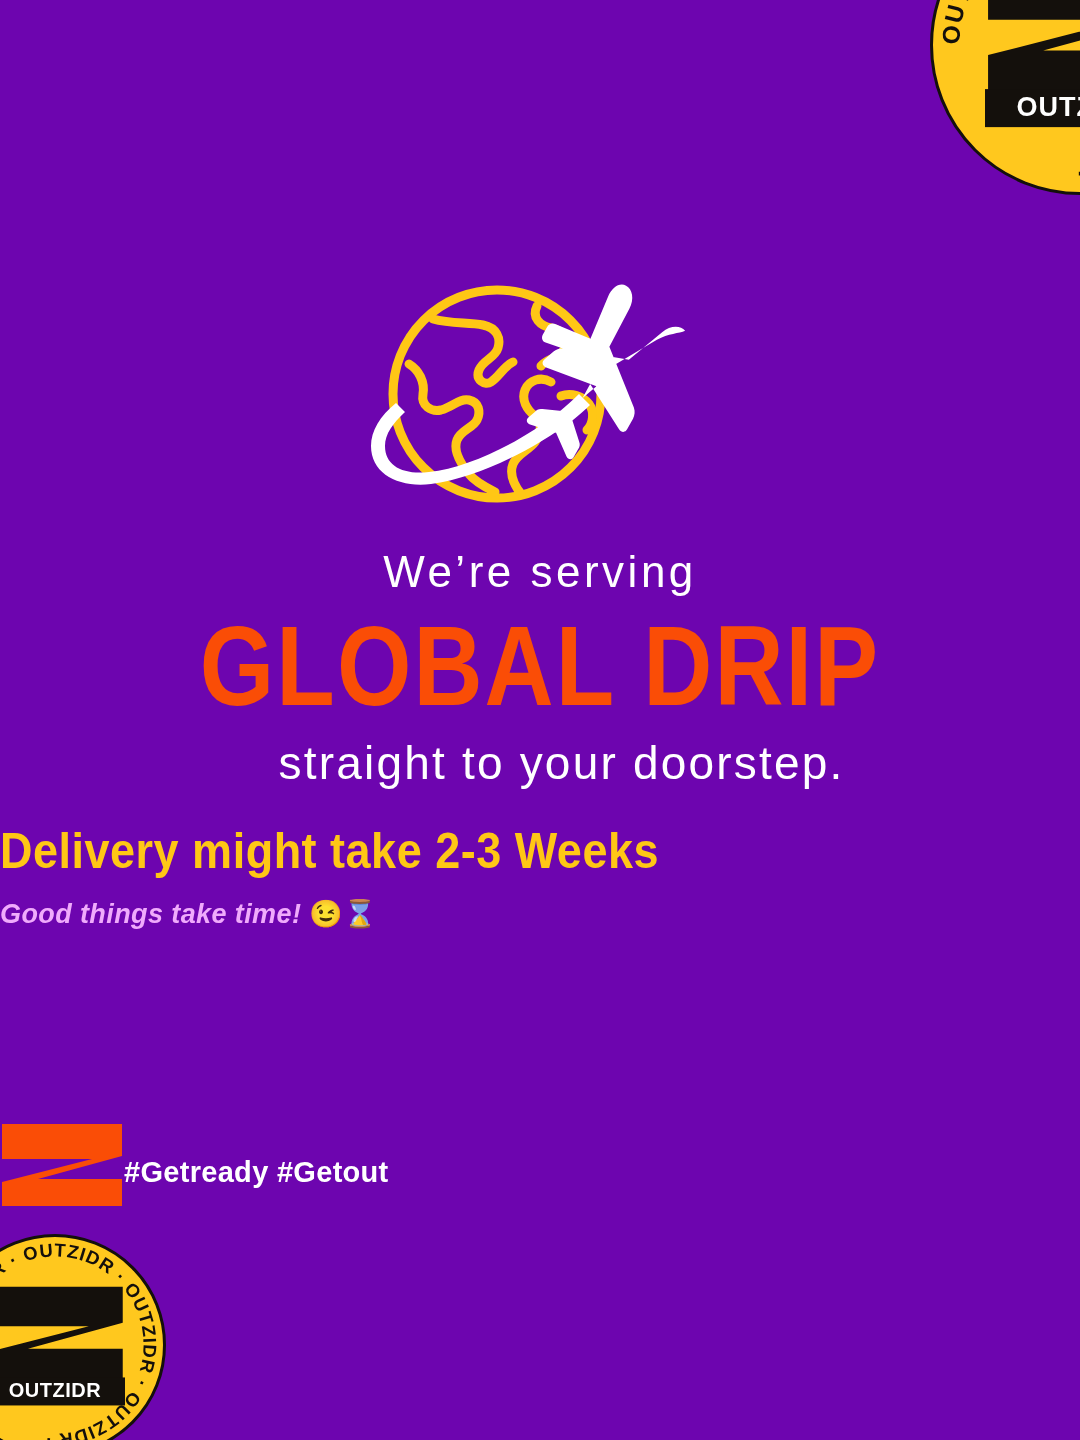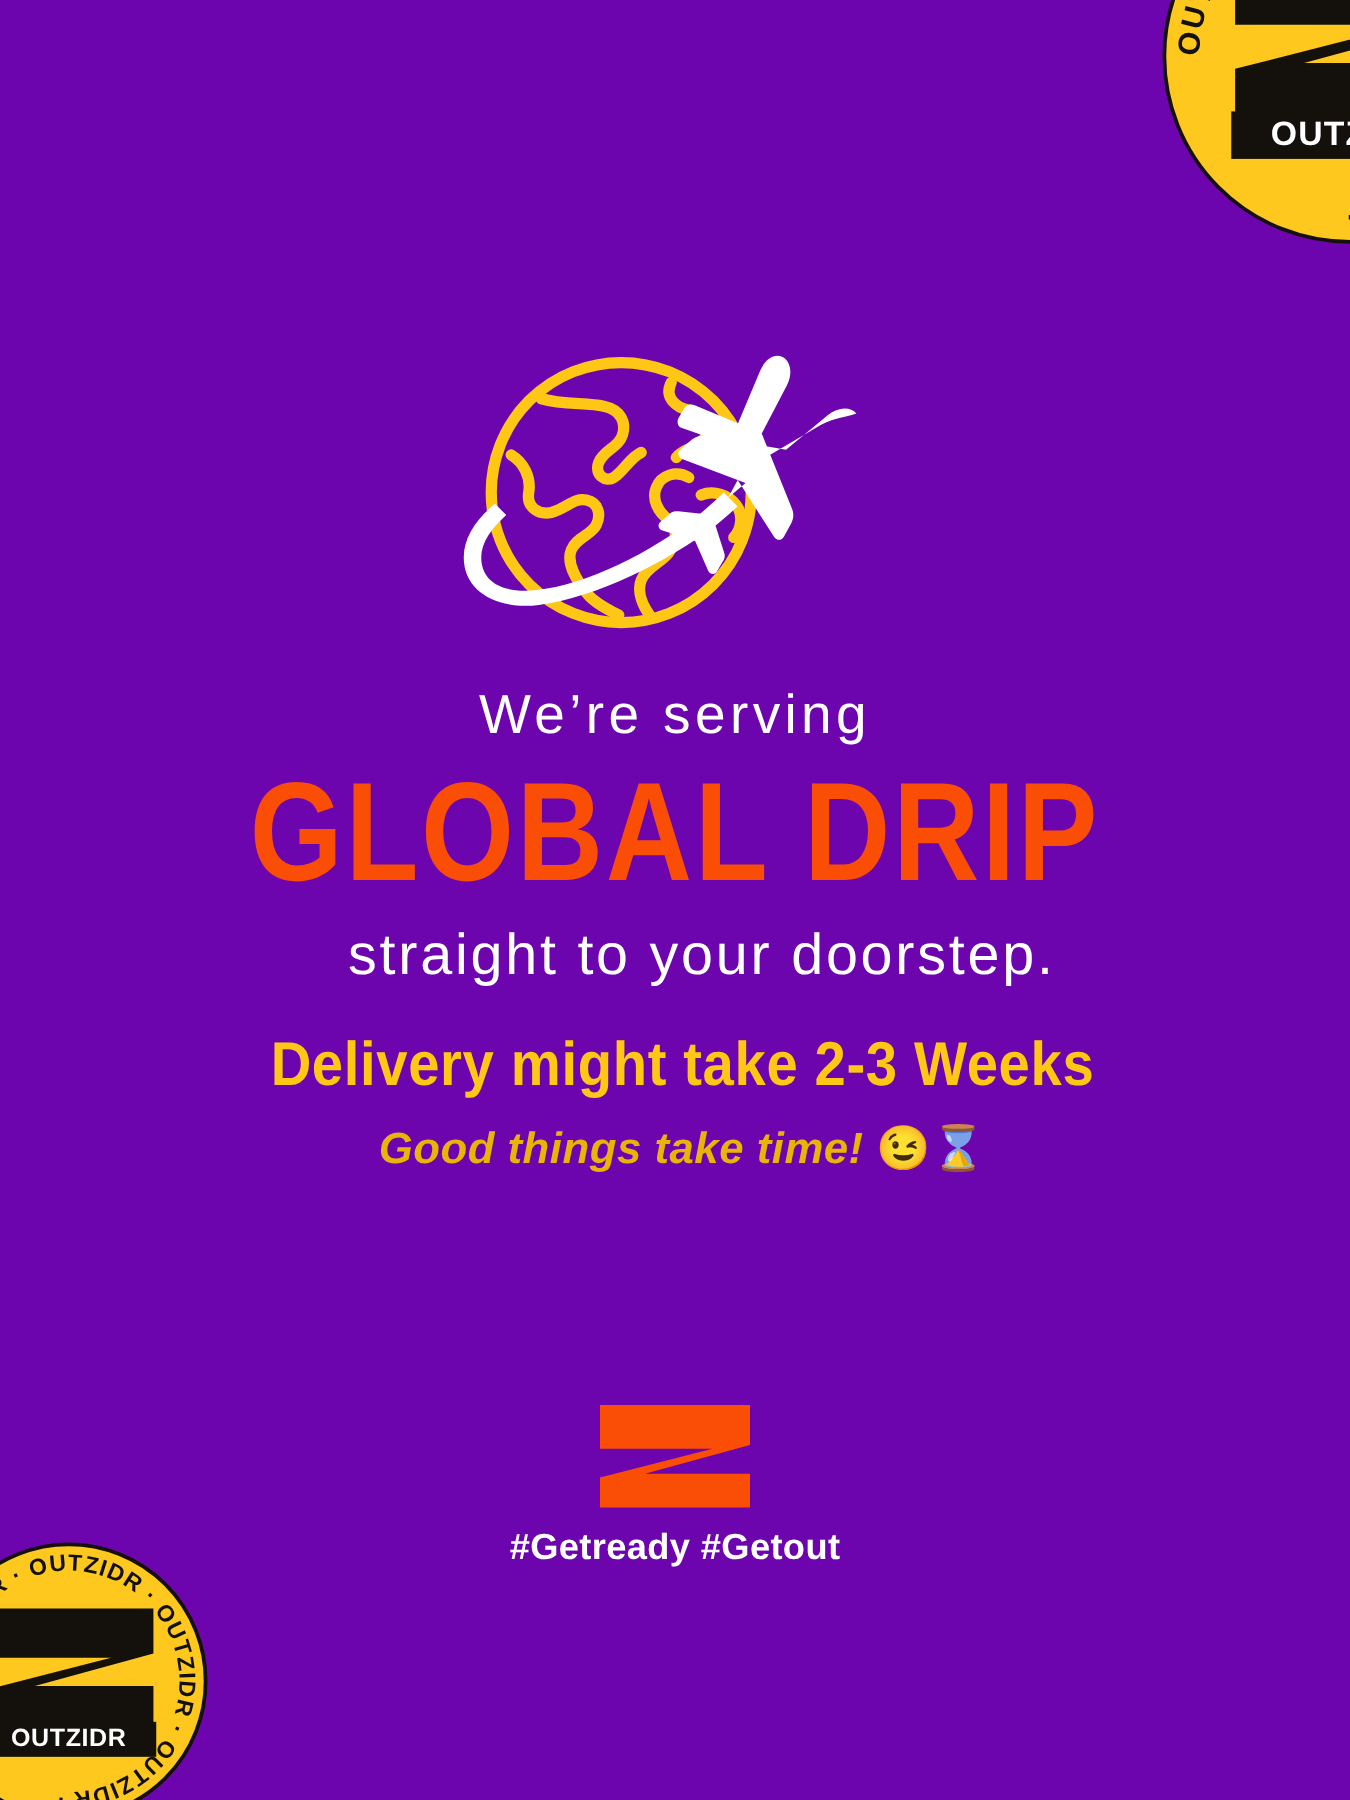--- a/index.html
+++ b/index.html
@@ -134,54 +134,54 @@
     font-size: 46px;
     font-weight: 400;
     letter-spacing: 2.2px;
     line-height: 1.1;
     margin: 36px 0 0;
     padding-left: 43px;
   }
 
   .delivery {
     position: absolute;
-    left: 12px;
+    left: 0;
     right: 0;
     top: 824px;
-    text-align: center;
+    text-align: left;
   }
   .delivery-main {
     color: #FFC715;
     font-size: 45px;
     font-weight: bold;
     letter-spacing: 0.5px;
     line-height: 1.1;
     margin: 0;
     transform: scaleY(1.1);
     transform-origin: center top;
   }
   .delivery-sub {
-    color: #eab308;
-    font-size: 35px;
+    color: #f0abfc;
+    font-size: 27px;
     font-weight: bold;
     font-style: italic;
     letter-spacing: 0.4px;
     line-height: 1.2;
     margin: 24px 0 0;
   }
   .emoji { font-style: normal; font-weight: normal; }
 
   
   .footer {
     position: absolute;
     left: 0;
     right: 0;
     top: 1122px;
     display: flex;
-    flex-direction: column;
+    flex-direction: row;
     align-items: center;
   }
   .footer-logo { width: 124px; }
   .footer-logo svg { display: block; width: 100%; }
   .footer-tag {
     color: #ffffff;
     font-size: 29px;
     font-weight: bold;
     letter-spacing: 0.3px;
     margin-top: 14px;

